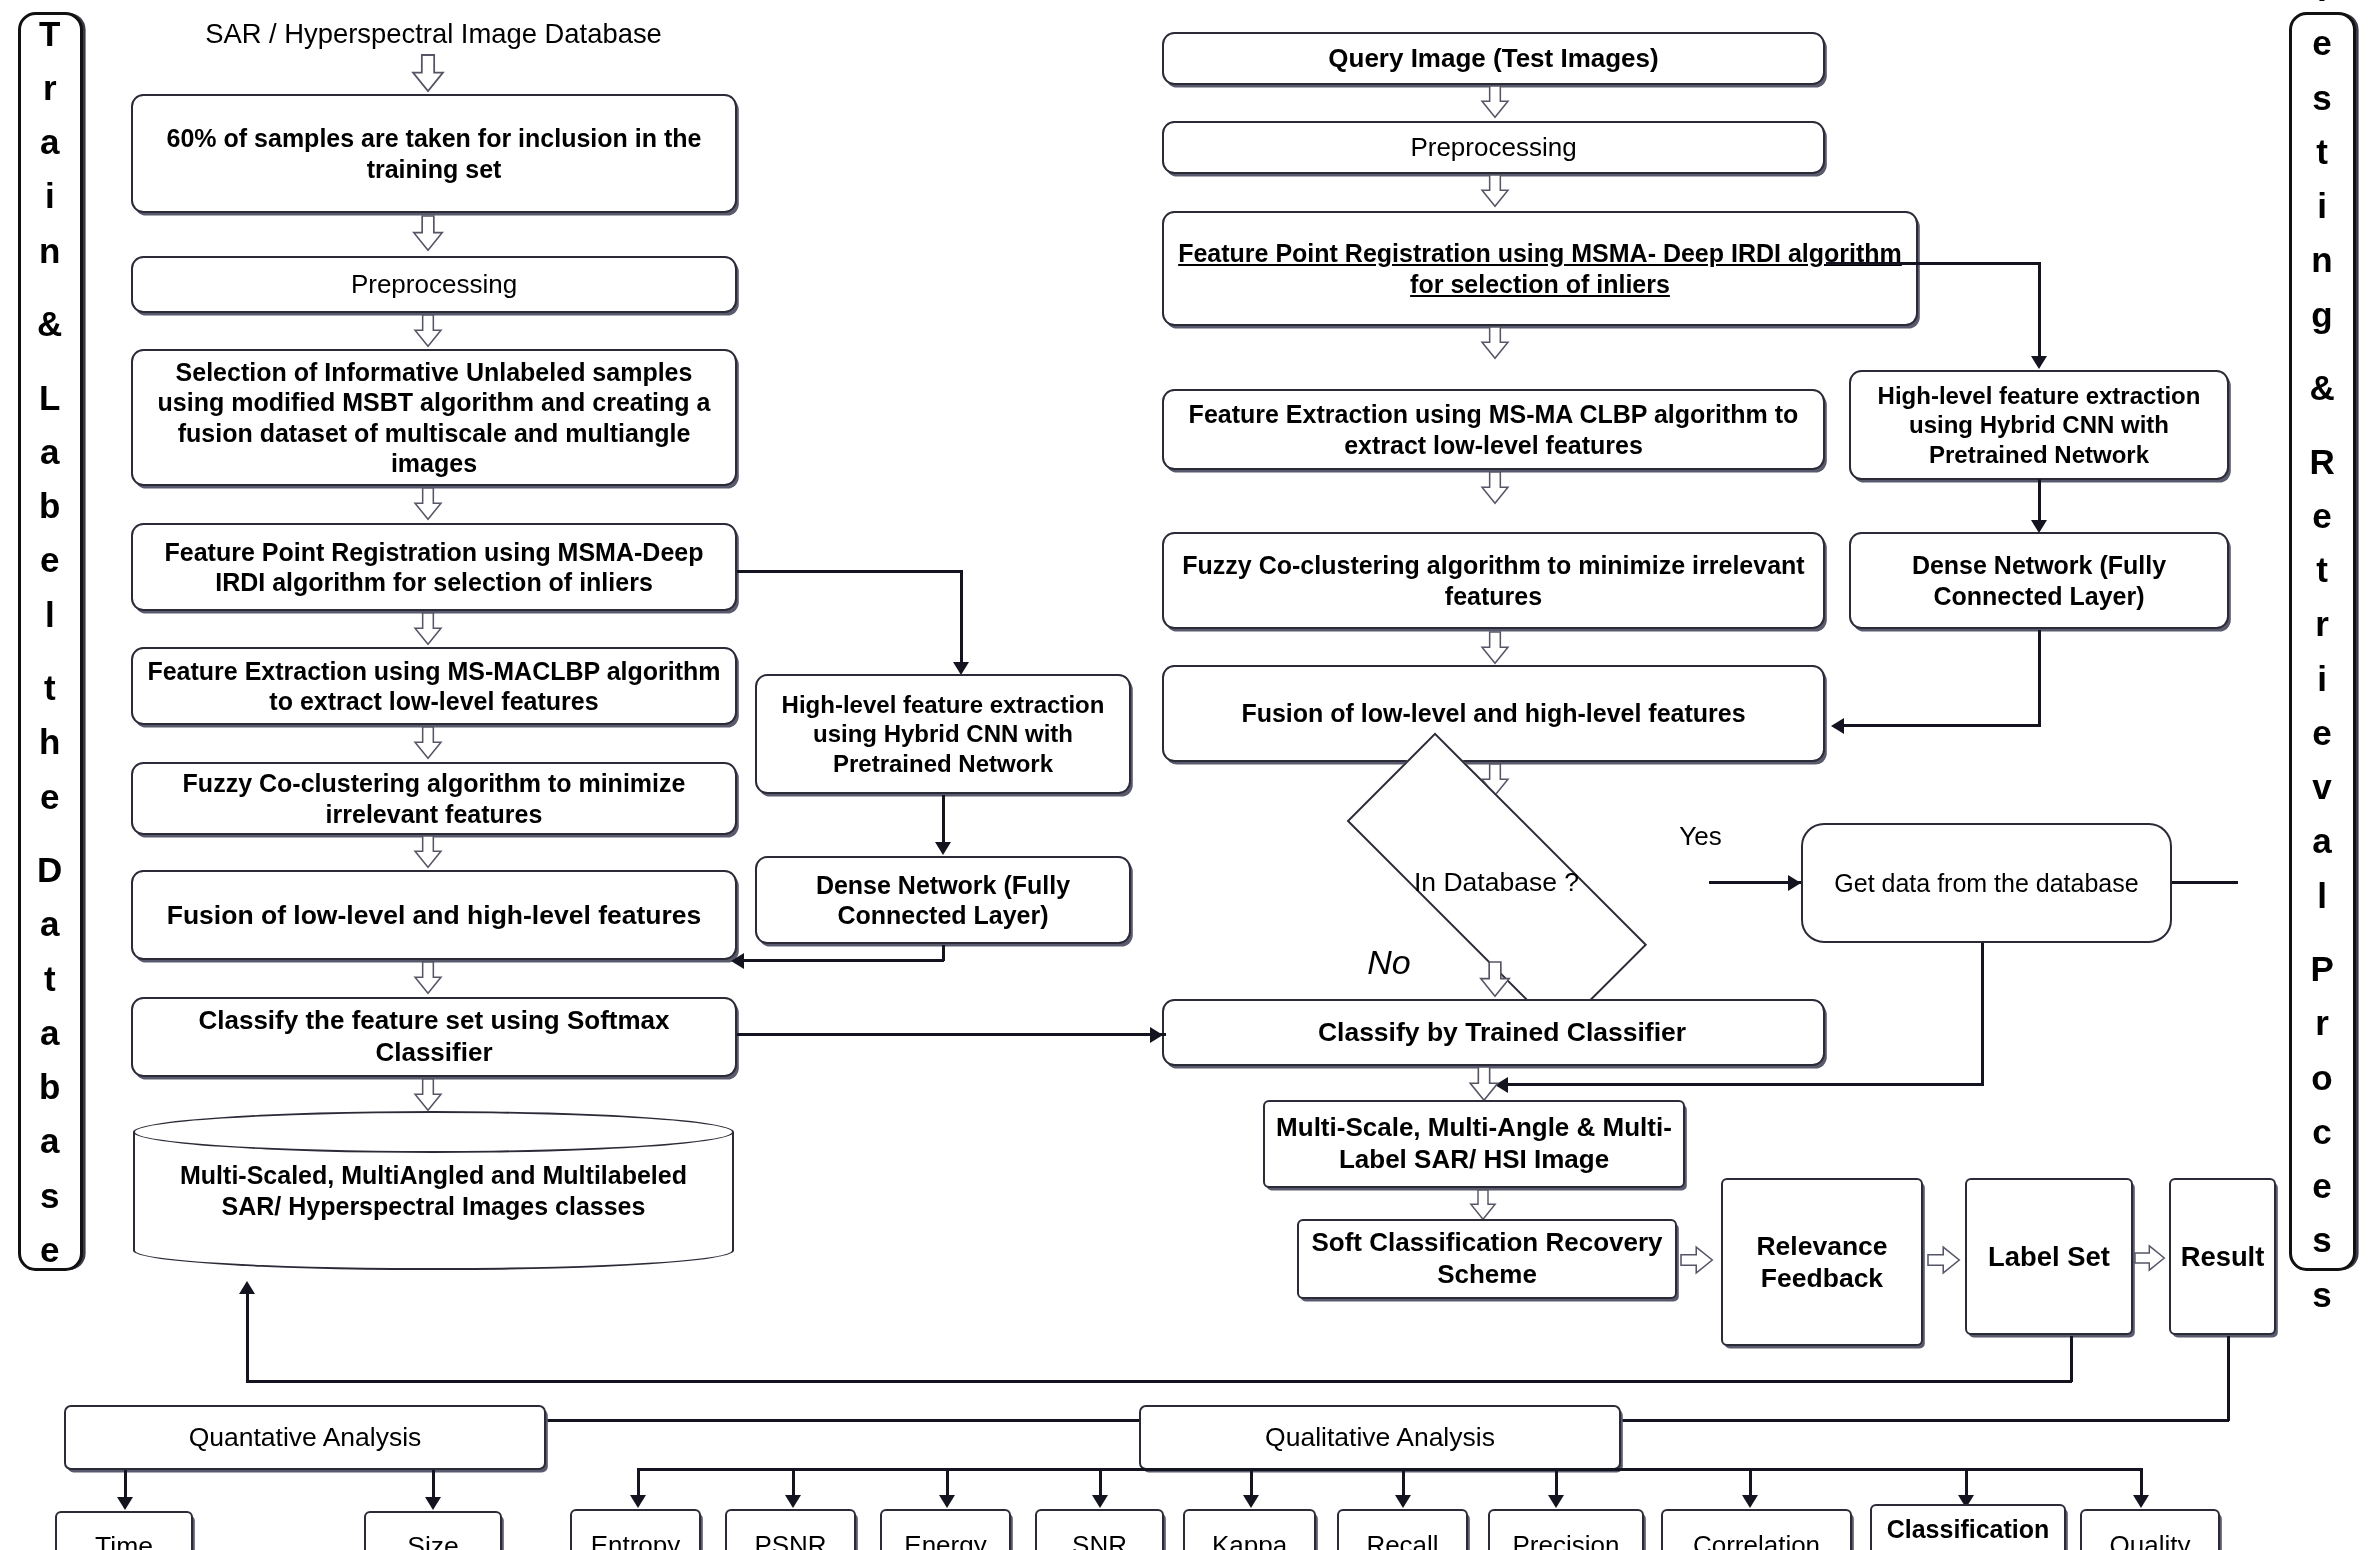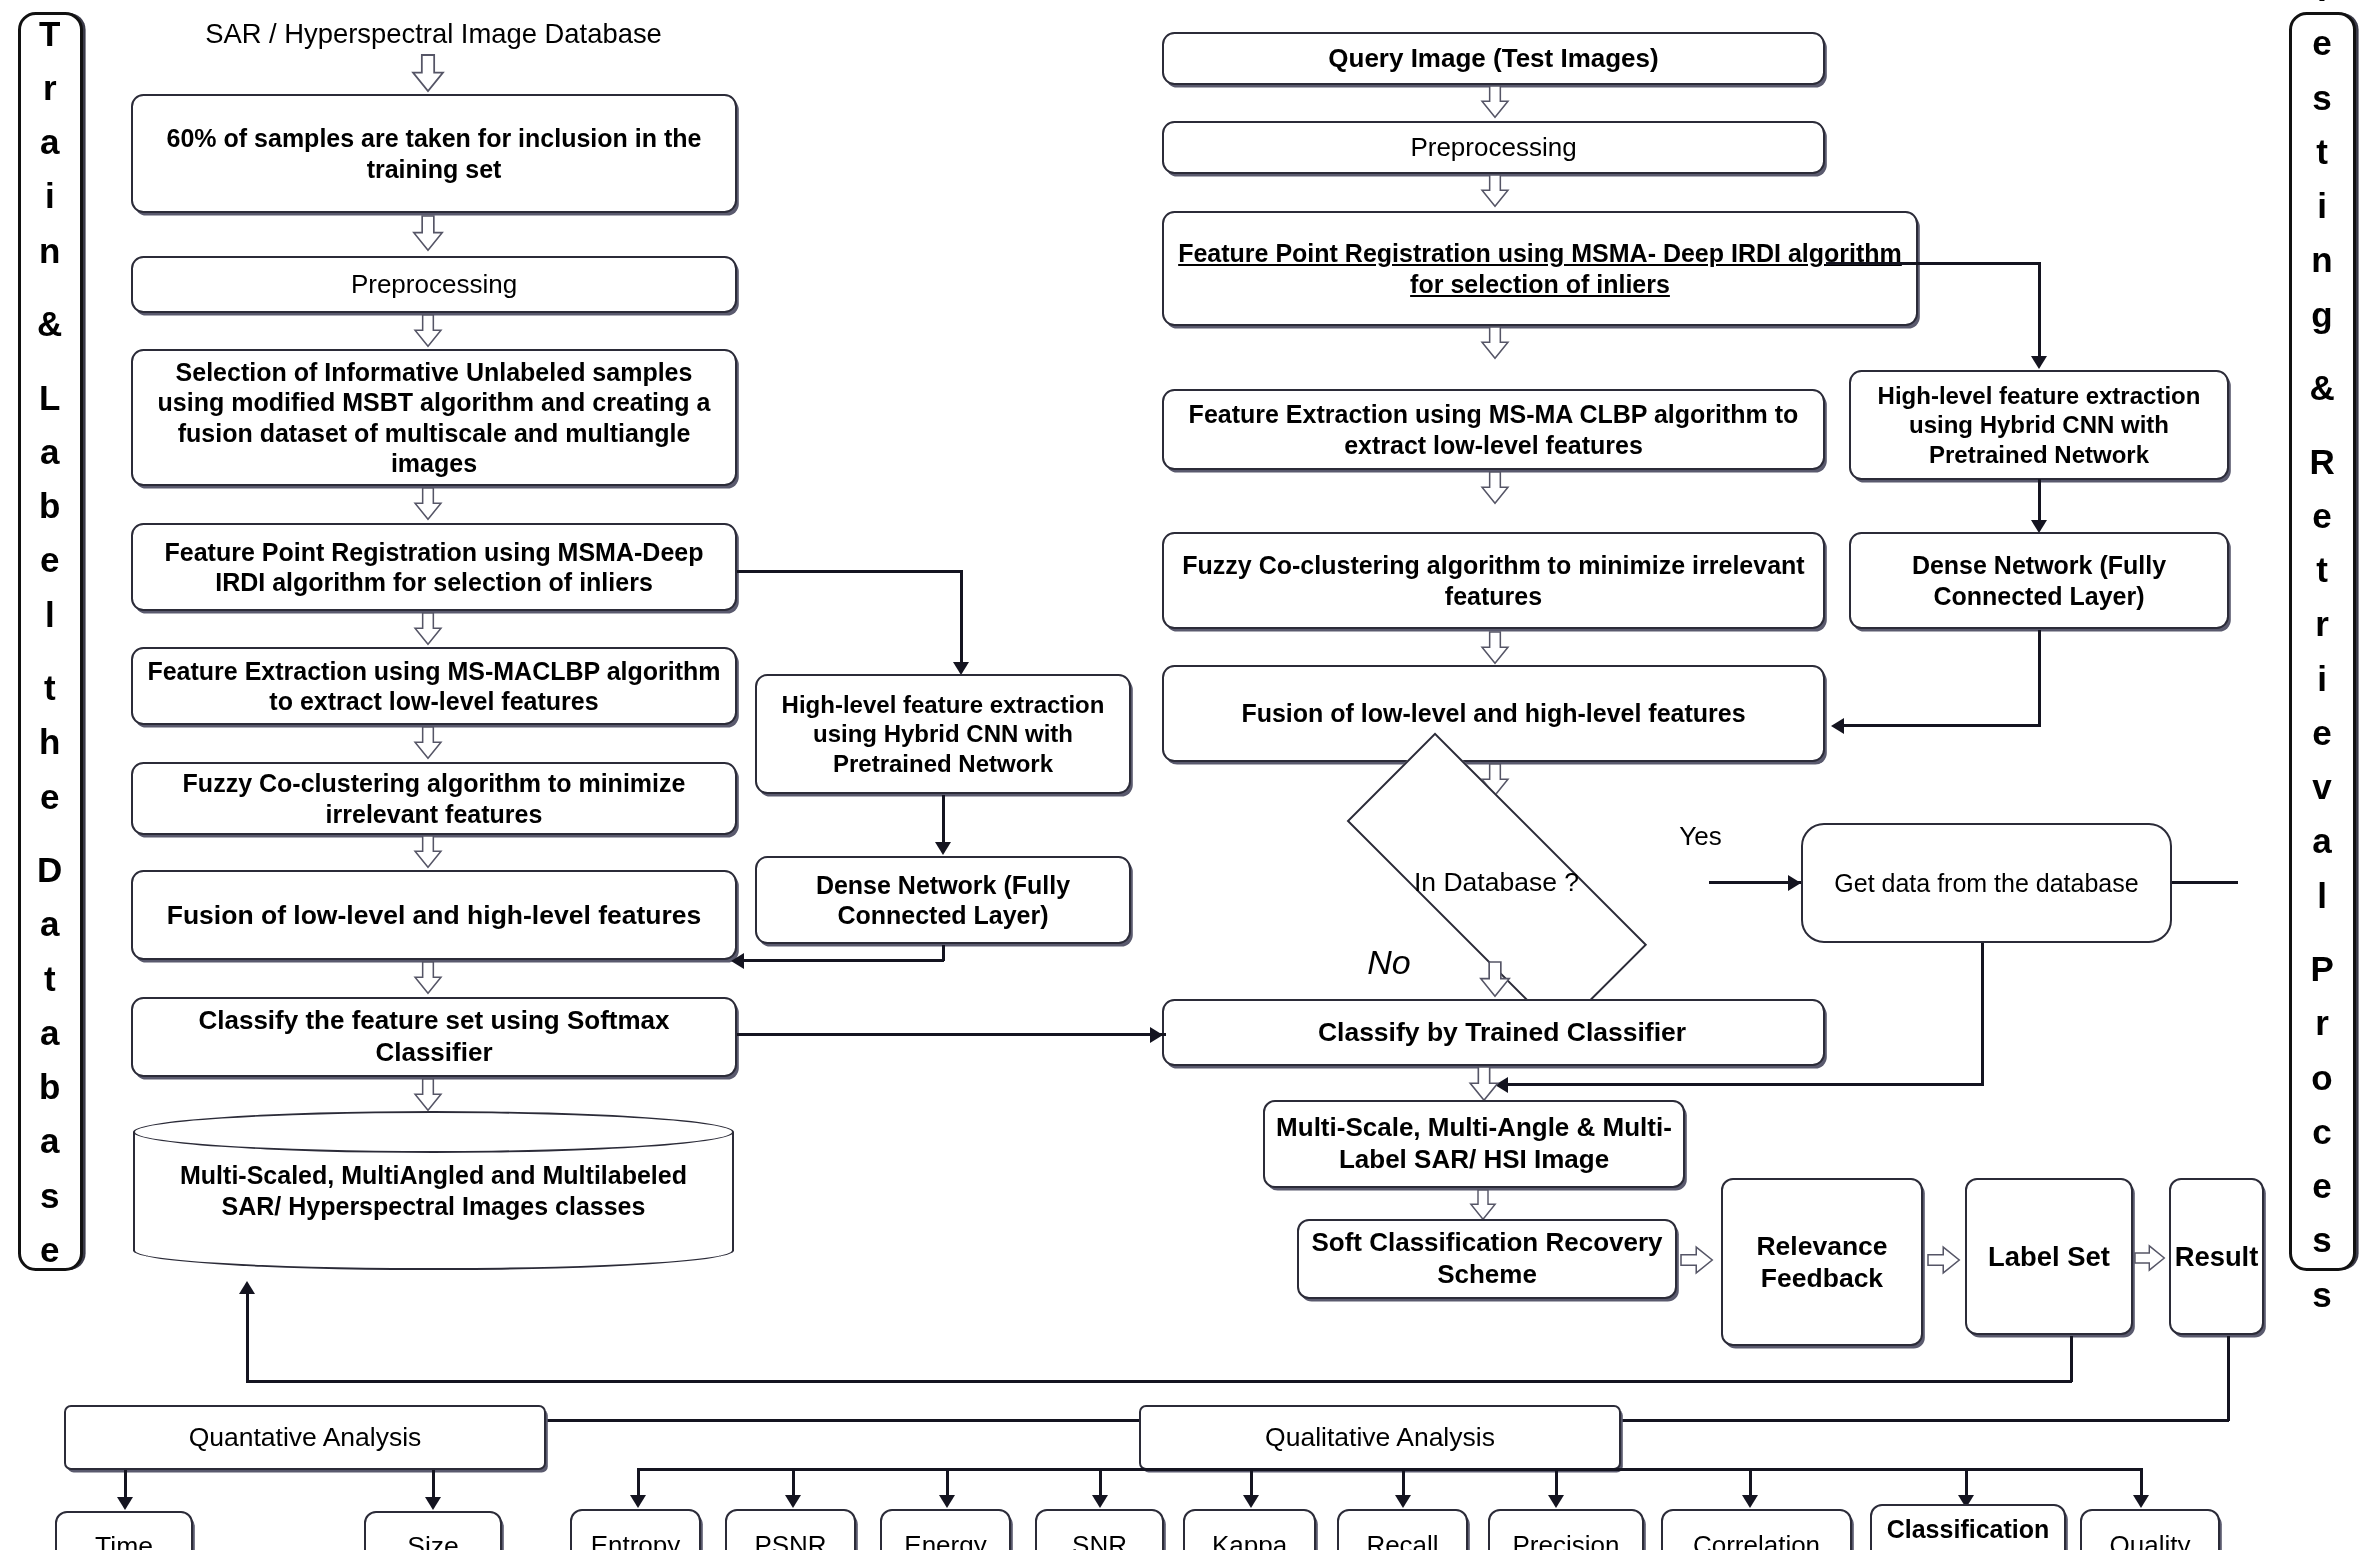--- a/index.html
+++ b/index.html
@@ -17,21 +17,21 @@
     align-items:center;
     justify-content:center;
     text-align:center;
     font-weight:bold;
     color:#000;
     line-height:1.22;
     padding:3.5px 7px;
     box-shadow:2.7px 3.5px 0 -0.9px #5a5a6e;
   }
   .node.plain{font-weight:normal;}
-  .node.sq{border-radius:12px;}
+  .node.sq{border-radius:6px;}
 
   
   .freetext{
     position:absolute;
     font-weight:bold;
     color:#000;
     text-align:center;
     display:flex;align-items:center;justify-content:center;
     line-height:1.2;
   }
@@ -378,21 +378,21 @@
   <div class="node sq" style="left:1965px;top:1178px;width:168px;height:157px;font-size:27.4px;">
     <span>Label Set</span>
   </div>
 
   <div class="blockarrow" style="left:2135px;top:1229px;">
     <svg width="30" height="58" viewBox="0 0 42 36">
         <polygon points="0,11 20,11 20,1 41,18 20,35 20,25 0,25" fill="#ffffff" stroke="#555566" stroke-width="2"></polygon>
       </svg>
   </div>
 
-  <div class="node sq" style="left:2169px;top:1178px;width:95px;height:157px;font-size:27.4px;">
+  <div class="node sq" style="left:2169px;top:1178px;width:107px;height:157px;font-size:27.4px;">
     <span>Result</span>
   </div>
 
   <div class="ln vl" style="left:2070px;top:1336px;height:46px;"></div>
   <div class="ln vl" style="left:2227px;top:1336px;height:85px;"></div>
 
   <div class="ln hl" style="left:246px;top:1380px;width:1826px;"></div>
   <div class="ln vl" style="left:246px;top:1293px;height:88px;"></div>
   <div class="ahead up" style="left:239px;top:1281px;"></div>
 

